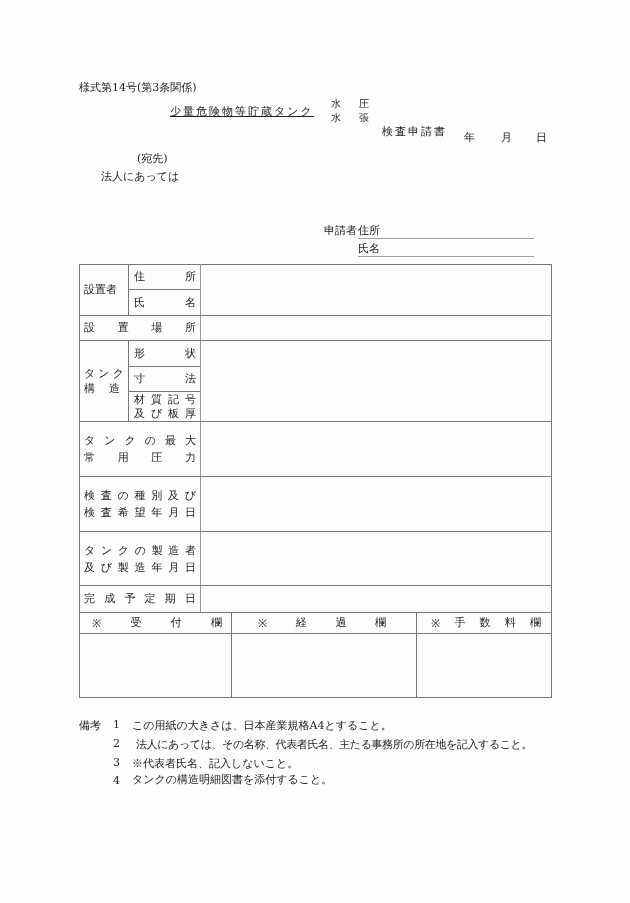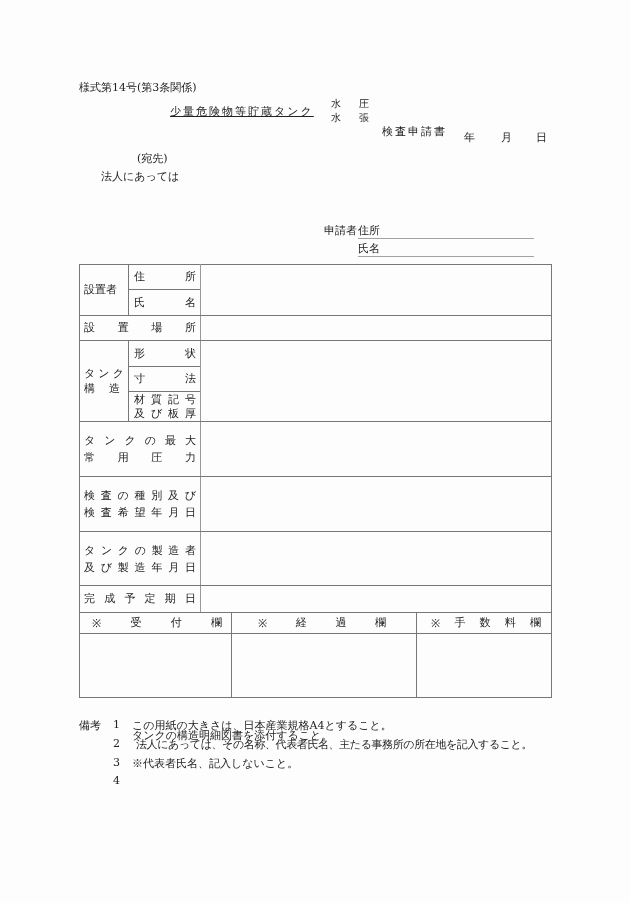--- a/index.html
+++ b/index.html
@@ -239,14 +239,14 @@
   <div class="cell" style="left:417px;top:634px;width:134px;height:63px;"></div>
 
   <div class="abs" style="left:79px;top:718px;">備考</div>
   <div class="abs" style="left:113px;top:718px;">1</div>
   <div class="abs" style="left:132px;top:718px;">この用紙の大きさは、日本産業規格A4とすること。</div>
   <div class="abs" style="left:113px;top:737px;">2</div>
   <div class="abs" style="left:136px;top:737px;letter-spacing:-0.4px;">法人にあっては、その名称、代表者氏名、主たる事務所の所在地を記入すること。</div>
   <div class="abs" style="left:113px;top:756px;">3</div>
   <div class="abs" style="left:132px;top:756px;">※代表者氏名、記入しないこと。</div>
   <div class="abs" style="left:113px;top:774px;">4</div>
-  <div class="abs" style="left:132px;top:728px;">タンクの構造明細図書を添付すること。</div>
+  <div class="abs" style="left:132px;top:772px;">タンクの構造明細図書を添付すること。</div>
 </div>
 
 </body></html>

